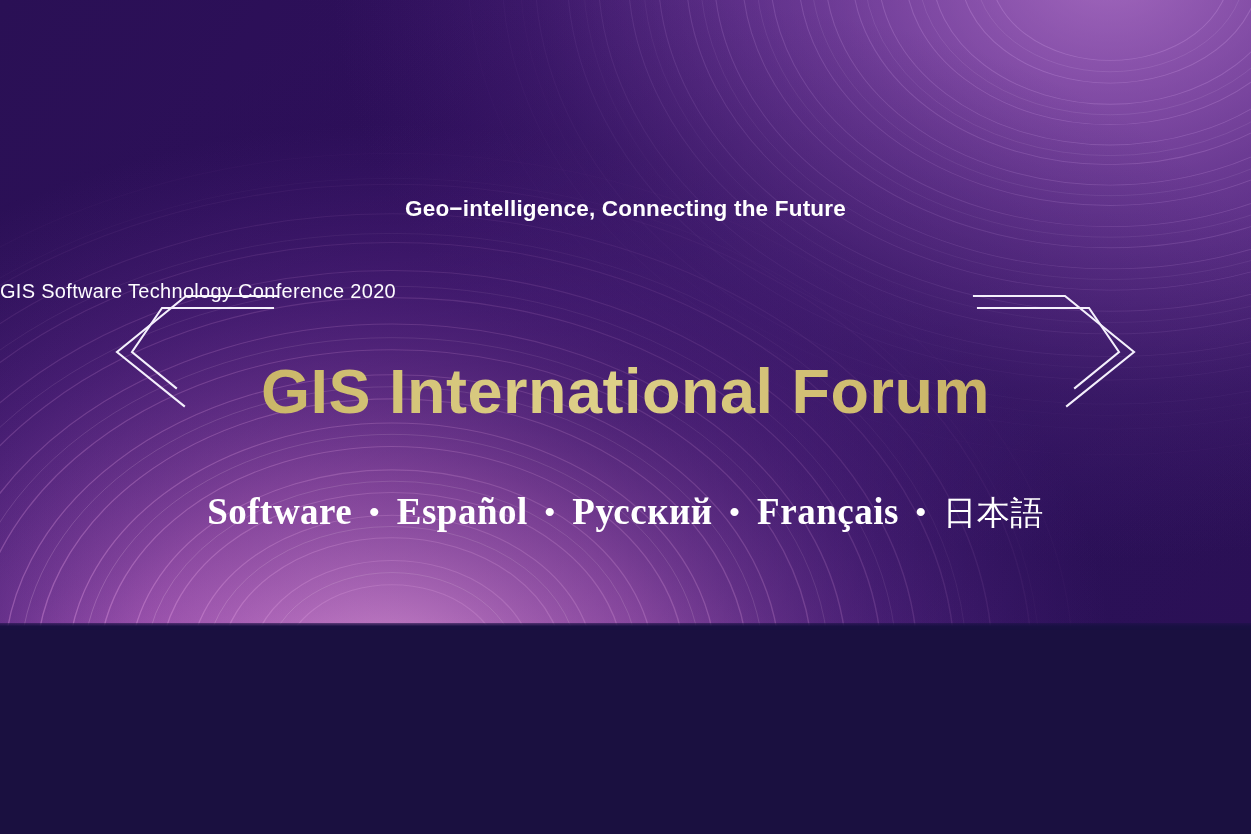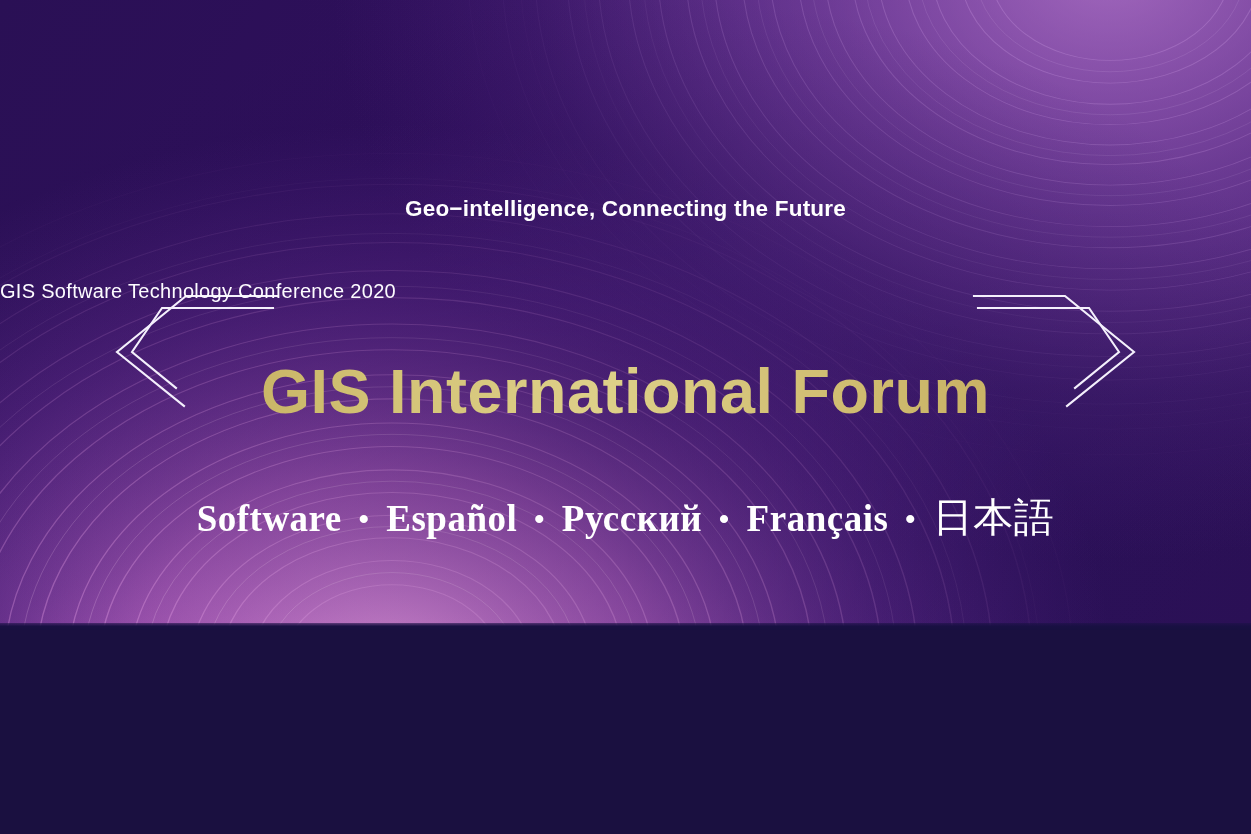--- a/index.html
+++ b/index.html
@@ -136,21 +136,21 @@
     white-space: nowrap;
   }
   .lang-sep {
     padding: 0 7px;
     font-size: 30px;
     vertical-align: 2px;
   }
   .lang-cjk {
     font-family: "DejaVu Sans", sans-serif;
     font-weight: normal;
-    font-size: 40px;
+    font-size: 33px;
     text-align: right;
   }
 
   
   .bracket {
     position: absolute;
     top: 280px;
     width: 200px;
     height: 140px;
   }

